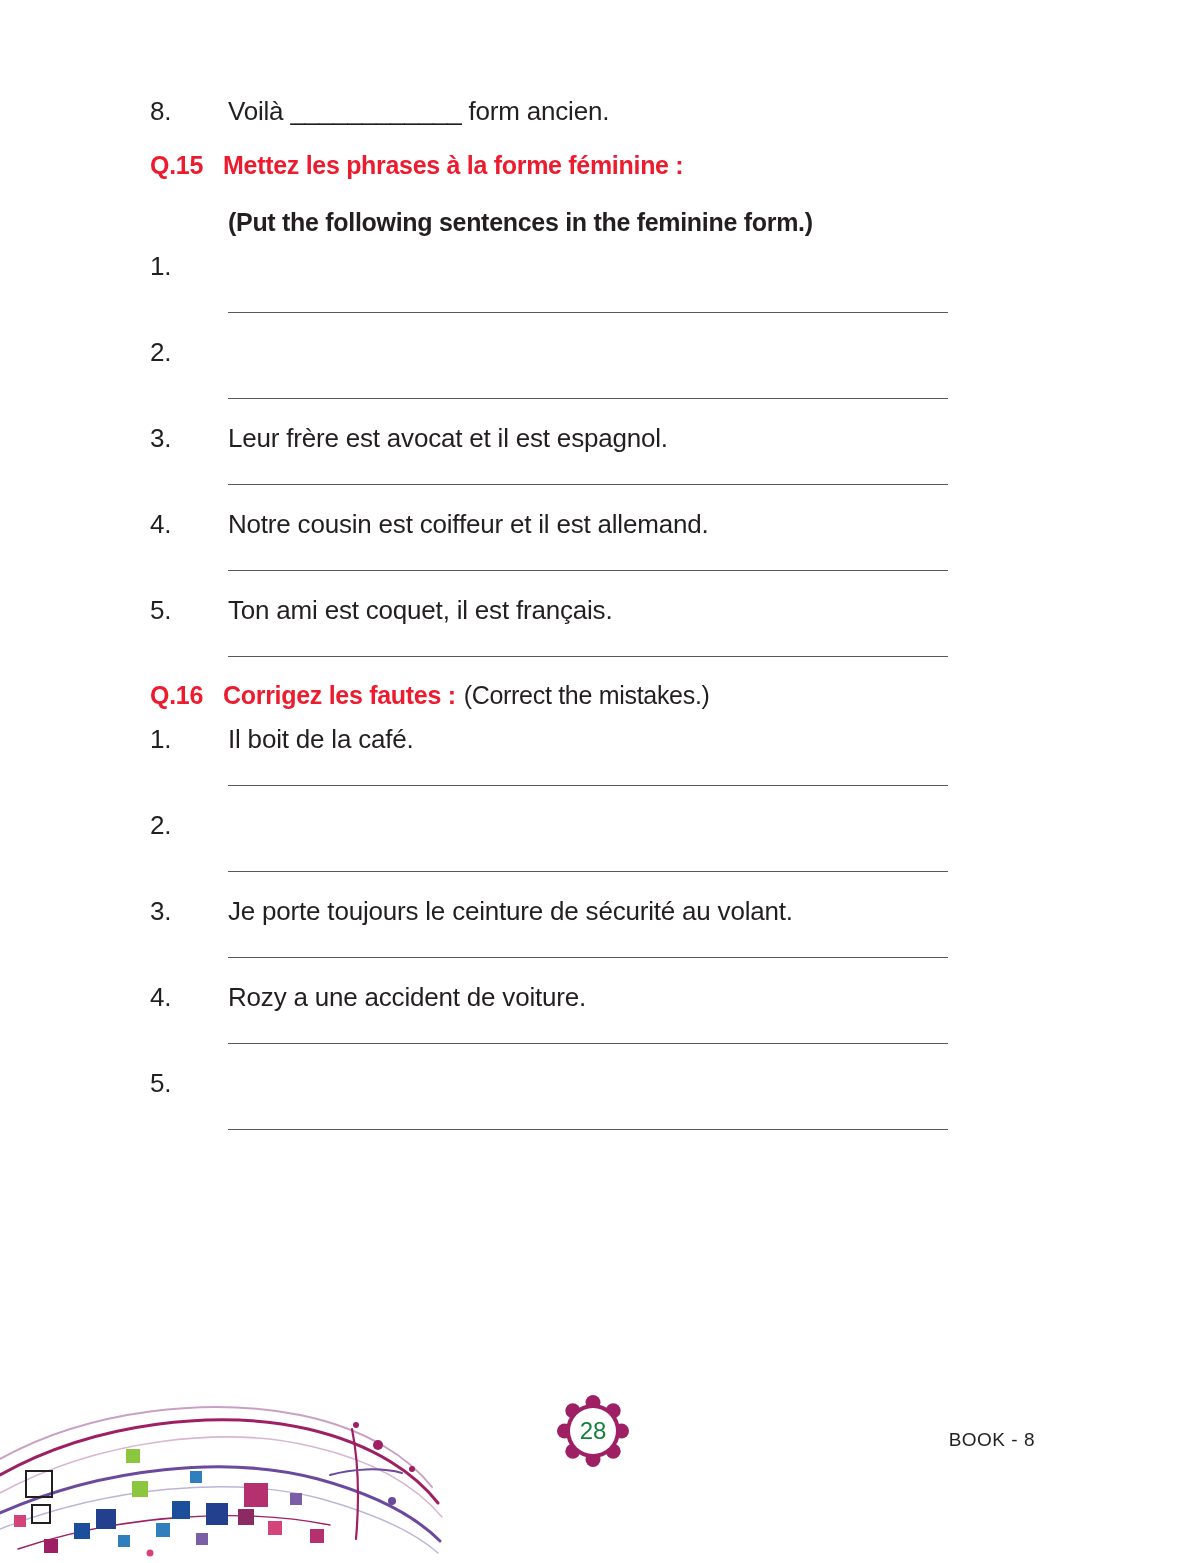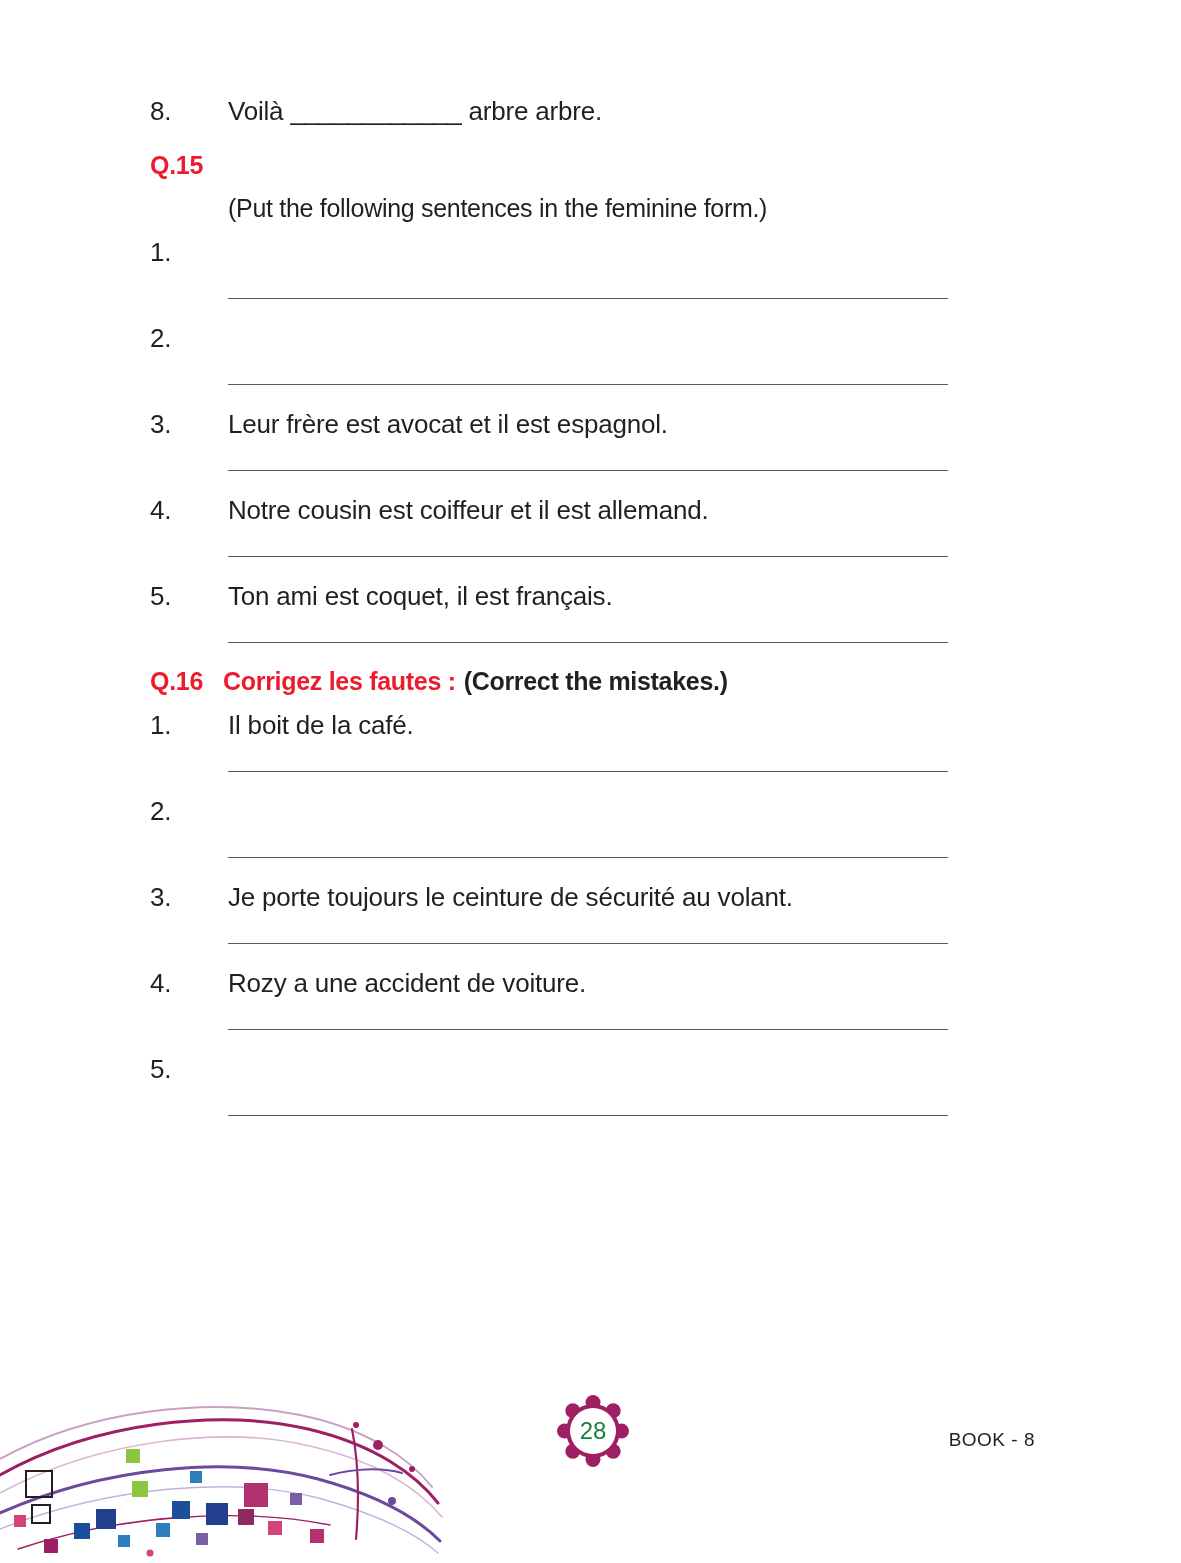--- a/index.html
+++ b/index.html
@@ -54,31 +54,31 @@
     letter-spacing: -0.3px;
   }
   .qhead .qtitle {
     color: #ed1b2e;
     font-weight: bold;
     font-size: 25px;
     letter-spacing: -0.3px;
   }
   .qhead .qtitle-en {
     color: #231f20;
+    font-weight: normal;
+    font-size: 25px;
+    letter-spacing: -0.3px;
+    margin-left: 8px;
+  }
+  .qsub {
+    margin-left: 78px;
     font-weight: bold;
     font-size: 25px;
     letter-spacing: -0.3px;
-    margin-left: 8px;
-  }
-  .qsub {
-    margin-left: 78px;
-    font-weight: normal;
-    font-size: 25px;
-    letter-spacing: -0.3px;
-    margin-top: 14px;
+    margin-top: 28px;
   }
 
   .qlist { margin-top: 14px; }
 
   .item {
     margin-bottom: 2px;
   }
   .item-row {
     display: flex;
     align-items: baseline;
@@ -138,25 +138,26 @@
 </style>
 </head>
 <body>
 
 <div class="page">
 
   <div class="content">
 
     <div class="carry-item">
       <span class="num">8.</span>
-      <span class="txt">Voilà ____________ arbre arbre.</span>
+      <span class="txt">Voilà ____________ form ancien.</span>
     </div>
 
     <div class="qhead">
       <span class="qno">Q.15</span>
+      <span class="qtitle">Mettez les phrases à la forme féminine :</span>
     </div>
     <div class="qsub">(Put the following sentences in the feminine form.)</div>
 
     <div class="qlist">
 
       <div class="item">
         <div class="item-row">
           <span class="num">1.</span>
         </div>
         <div class="answer-rule"></div>

